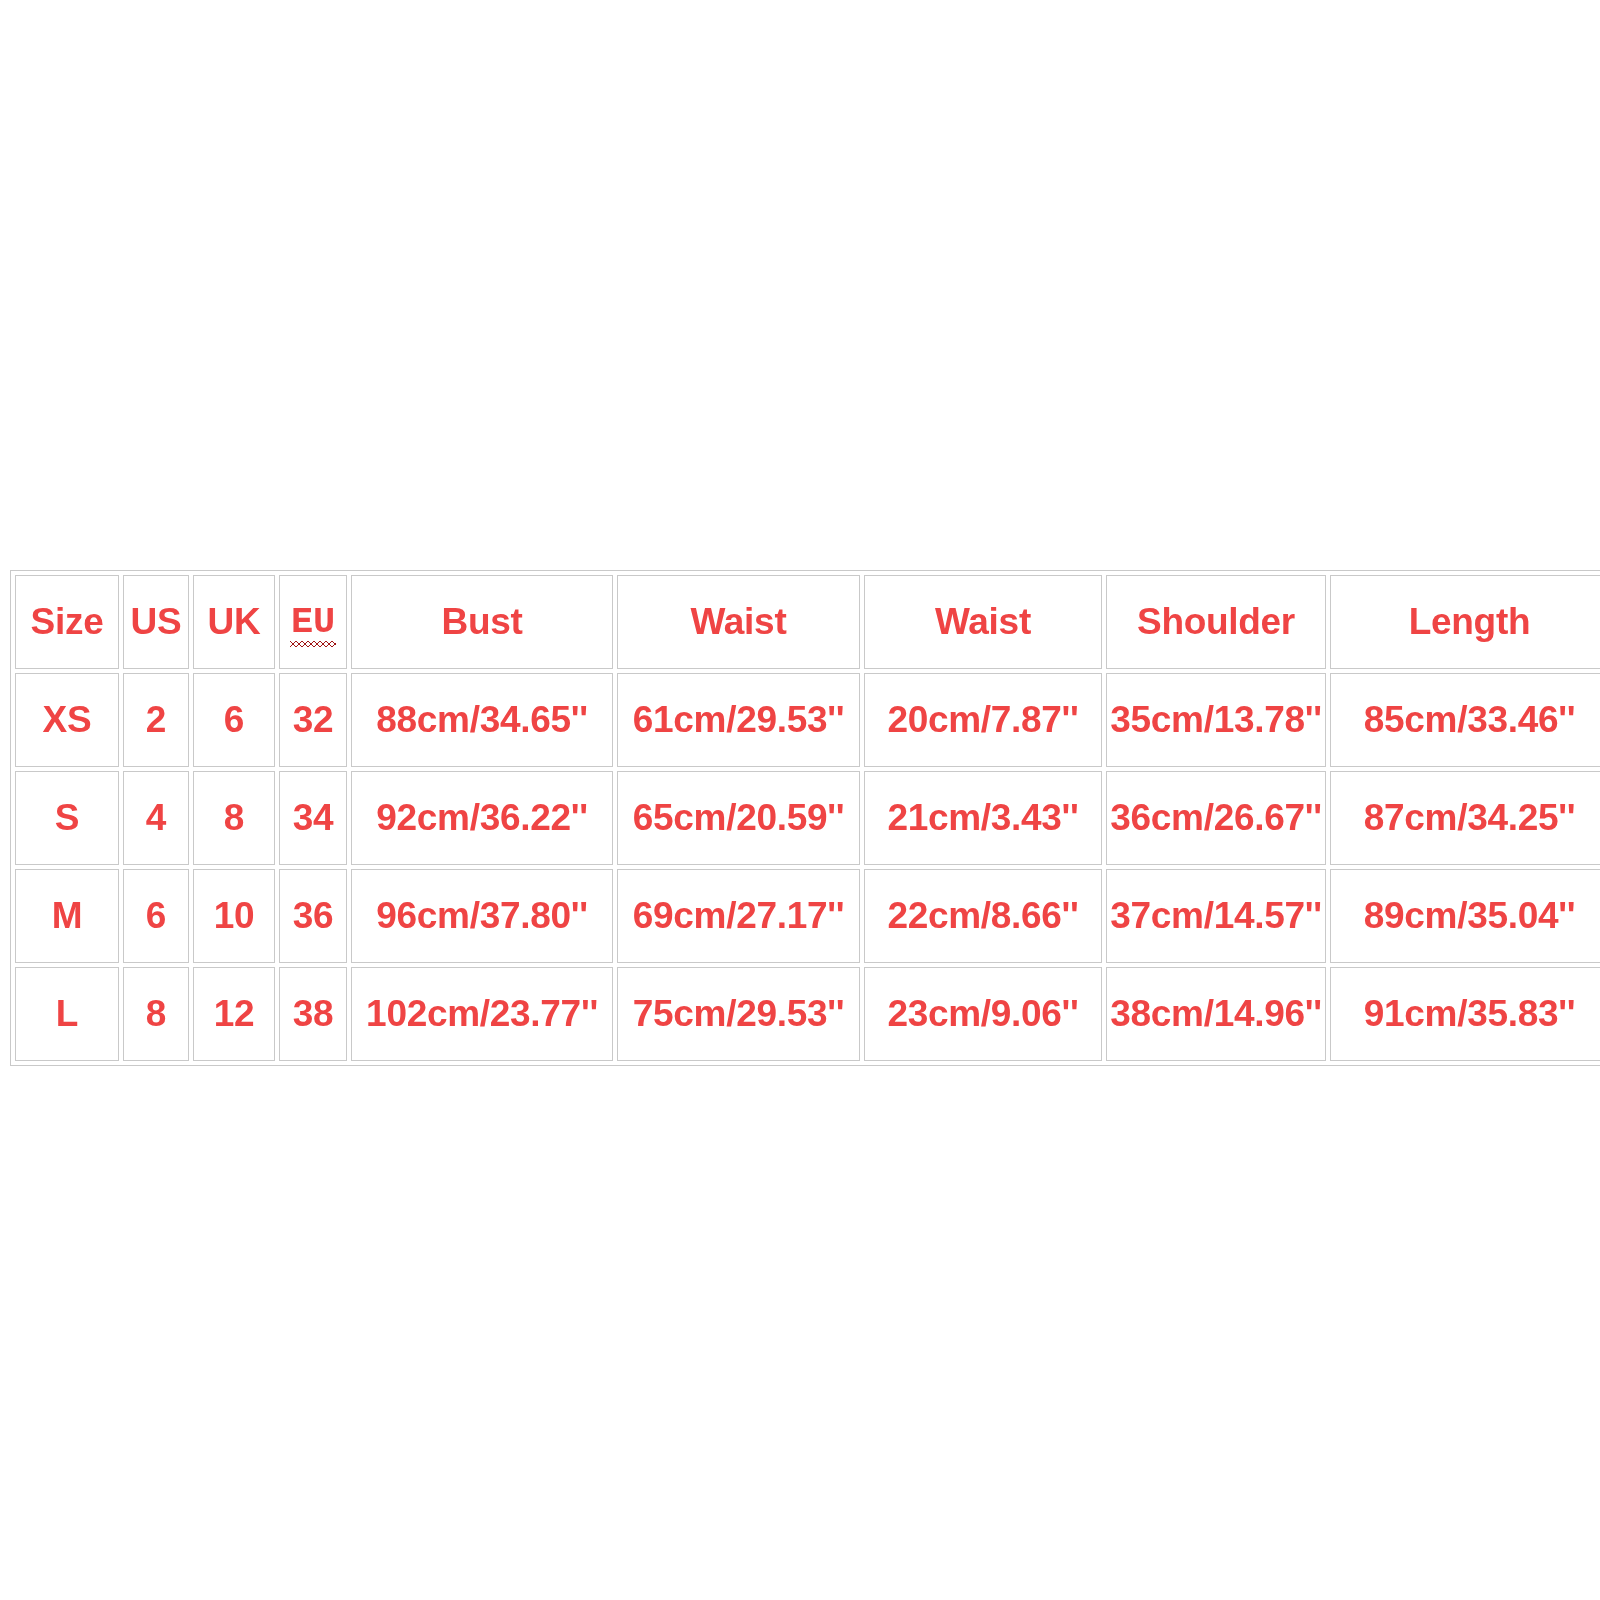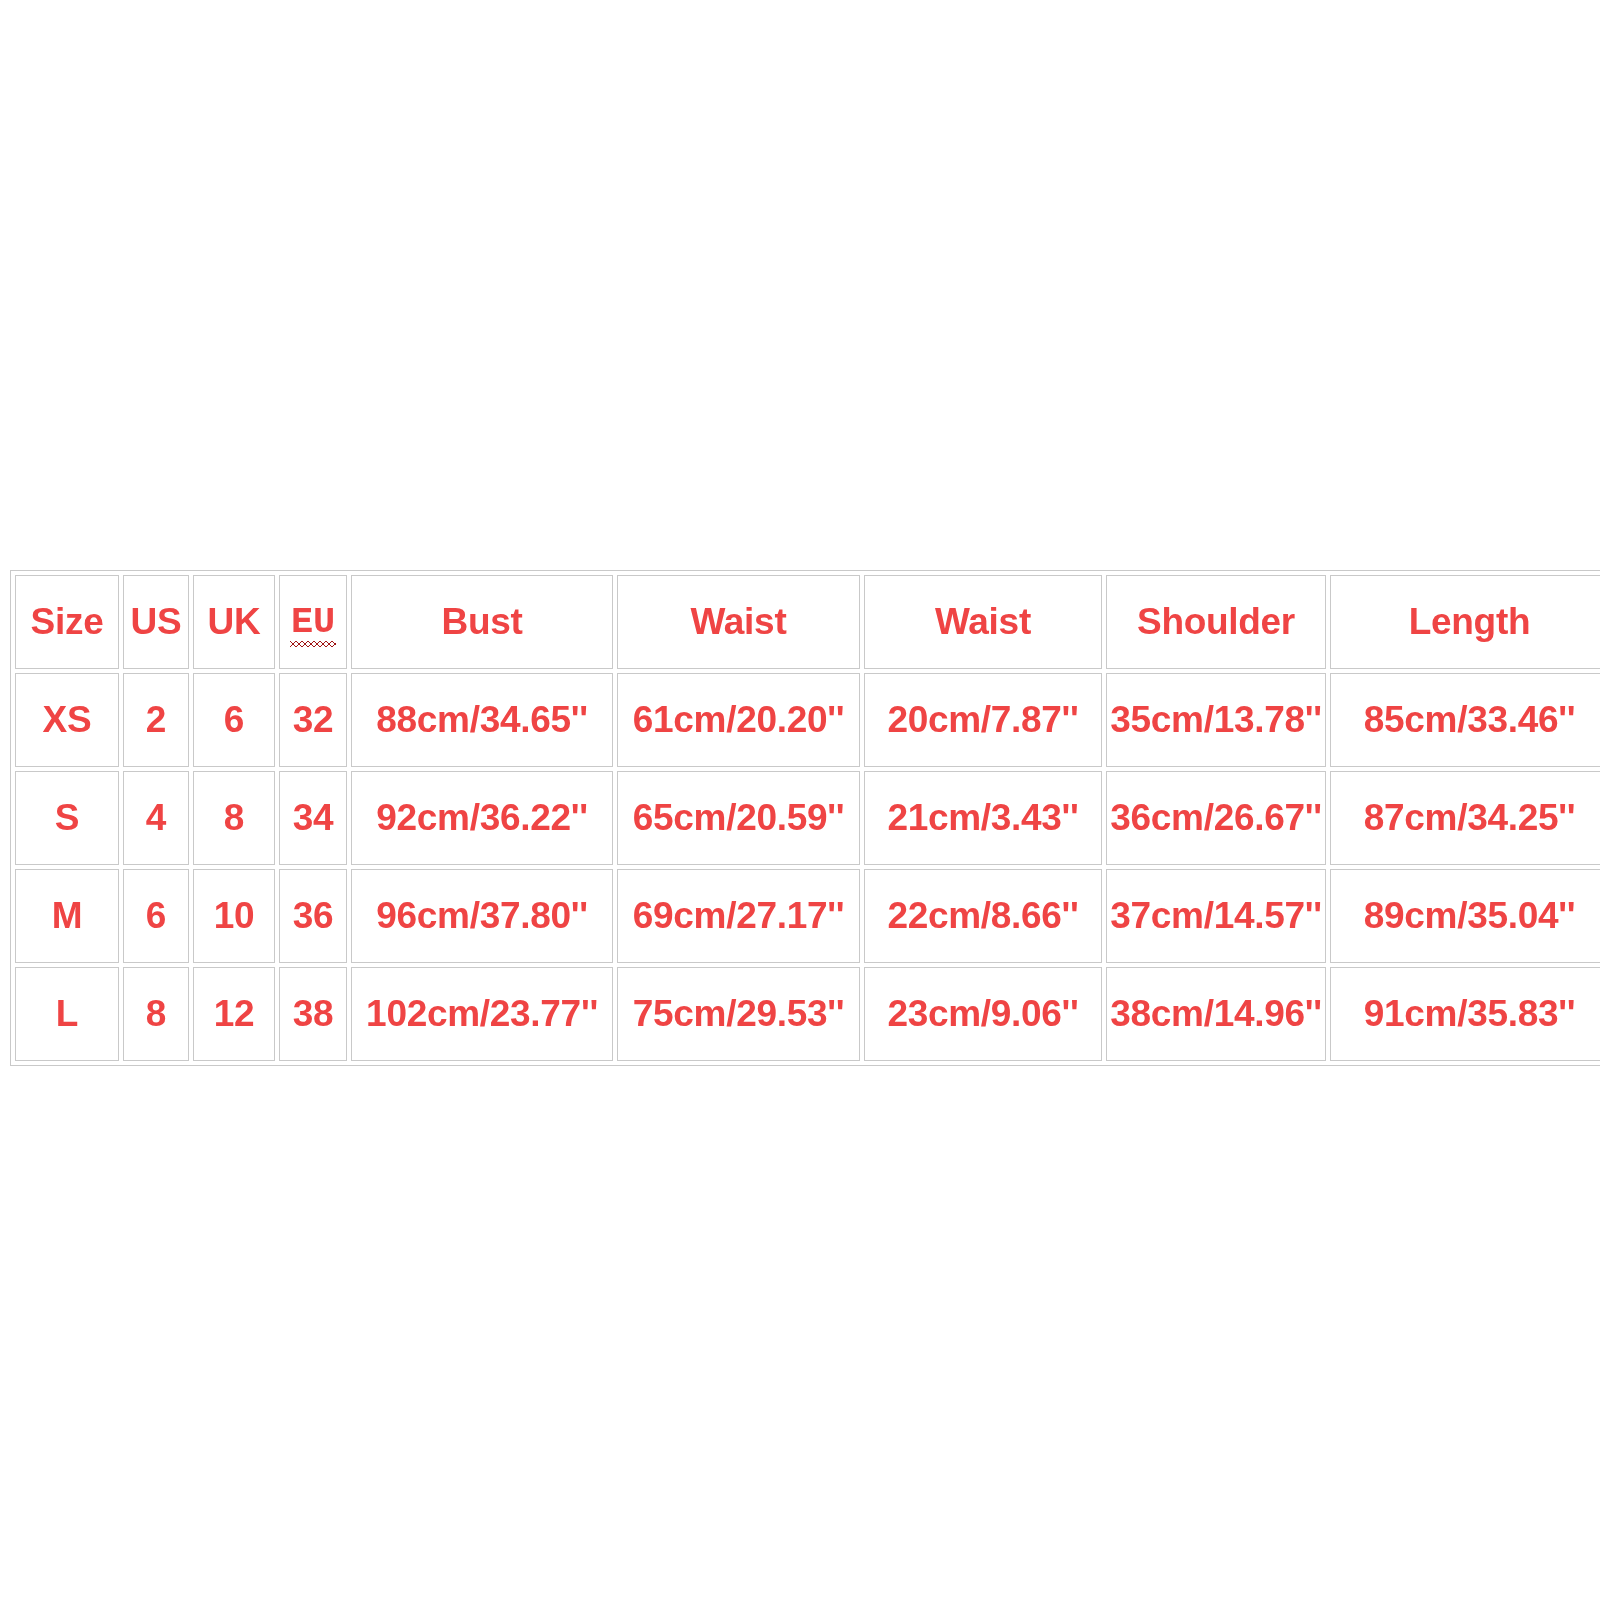--- a/index.html
+++ b/index.html
@@ -109,21 +109,21 @@
         <th>Length</th>
       </tr>
     </thead>
     <tbody>
       <tr>
         <td>XS</td>
         <td>2</td>
         <td>6</td>
         <td>32</td>
         <td>88cm/34.65''</td>
-        <td>61cm/20.20''</td>
+        <td>61cm/29.53''</td>
         <td>20cm/7.87''</td>
         <td>35cm/13.78''</td>
         <td>85cm/33.46''</td>
       </tr>
       <tr>
         <td>S</td>
         <td>4</td>
         <td>8</td>
         <td>34</td>
         <td>92cm/36.22''</td>

